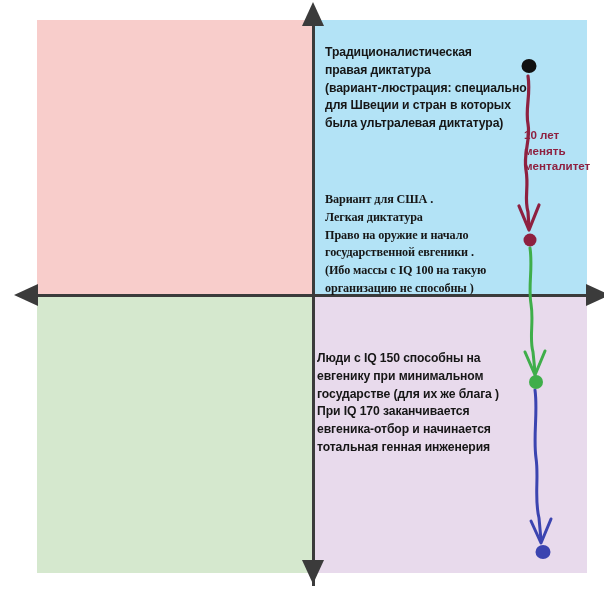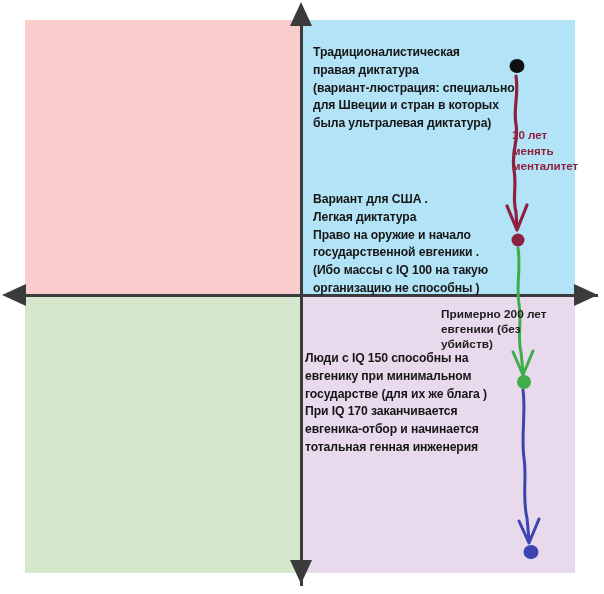--- a/index.html
+++ b/index.html
@@ -11,20 +11,21 @@
     width: 604px;
     height: 594px;
     font-family: "Liberation Sans", sans-serif;
     overflow: hidden;
   }
   #canvas {
     position: relative;
     width: 568px;
     height: 594px;
     background: #ffffff;
+    margin-left: 12px;
   }
   
   .quad {
     position: absolute;
     box-sizing: border-box;
   }
   #quad-tl { left: 25px;  top: 20px;  width: 277px; height: 276px; background: #f8cdcb; }
   #quad-tr { left: 302px; top: 20px;  width: 273px; height: 276px; background: #b3e3f6; }
   #quad-bl { left: 25px;  top: 296px; width: 277px; height: 277px; background: #d5e8ce; }
   #quad-br { left: 302px; top: 296px; width: 273px; height: 277px; background: #e8daec; }
@@ -67,21 +68,21 @@
   .note {
     position: absolute;
     font-weight: bold;
     font-size: 12.2px;
     line-height: 17.8px;
     color: #161616;
     white-space: pre-line;
     letter-spacing: -0.1px;
   }
   #note-1 { left: 313px; top: 44px;  width: 230px; }
-  #note-2 { left: 313px; top: 191px; width: 215px; }
+  #note-2 { left: 313px; top: 191px; width: 215px; font-family: Liberation Serif, serif; }
   #note-3 { left: 305px; top: 350px; width: 225px; }
   #note-4 { left: 313px; top: 461px; width: 222px; }
 
   .label-small {
     position: absolute;
     font-weight: bold;
     font-size: 11.6px;
     line-height: 15.5px;
     white-space: pre-line;
   }
@@ -159,16 +160,14 @@
 государстве (для их же блага )
 При IQ 170 заканчивается
 евгеника-отбор и начинается
 тотальная генная инженерия</div>
 
 
   <div class="label-small" id="label-10years">10 лет
 менять
 менталитет</div>
 
-  <div class="label-small" id="label-200years">Примерно 200 лет
-евгеники (без убийств)</div>
 
 </div>
 
 </body></html>

